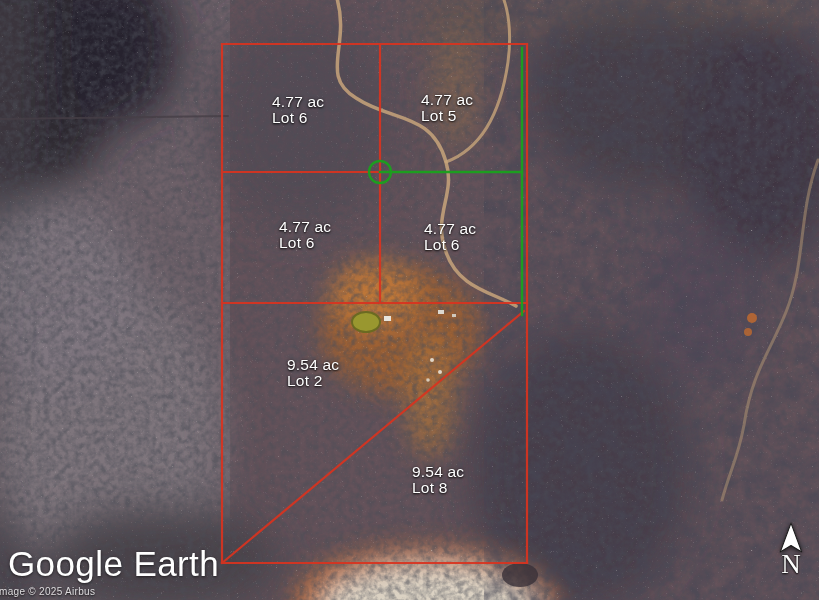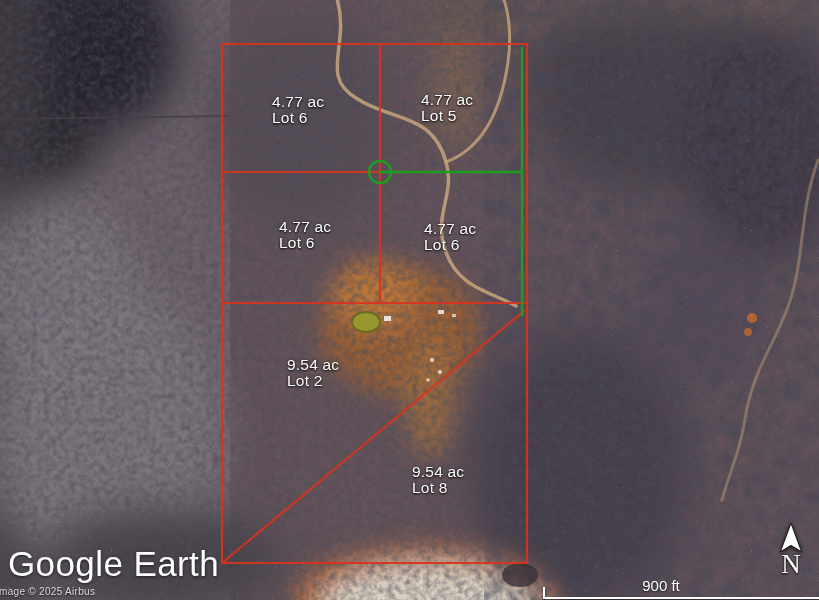--- a/index.html
+++ b/index.html
@@ -161,25 +161,20 @@
     <span>Lot 2</span>
   </div>
   <div class="lot-label lot-6">
     <span>9.54 ac</span>
     <span>Lot 8</span>
   </div>
 
   <div class="ge-logo">Google Earth</div>
   <div class="copyright">Image © 2025 Airbus</div>
 
-  <div class="scalebar">
-    <span class="scale-label">900 ft</span>
-    <div class="tick"></div>
-    <div class="bar"></div>
-  </div>
 
   <div class="compass">
     <svg width="32" height="32" viewBox="0 0 26 30" aria-hidden="true">
       <polygon points="13,1 23,28 13,22 3,28" fill="#ffffff" stroke="#1a1a1a" stroke-width="1" stroke-linejoin="round"></polygon>
     </svg>
     <span class="n-label">N</span>
   </div>
 
 </div>
 

